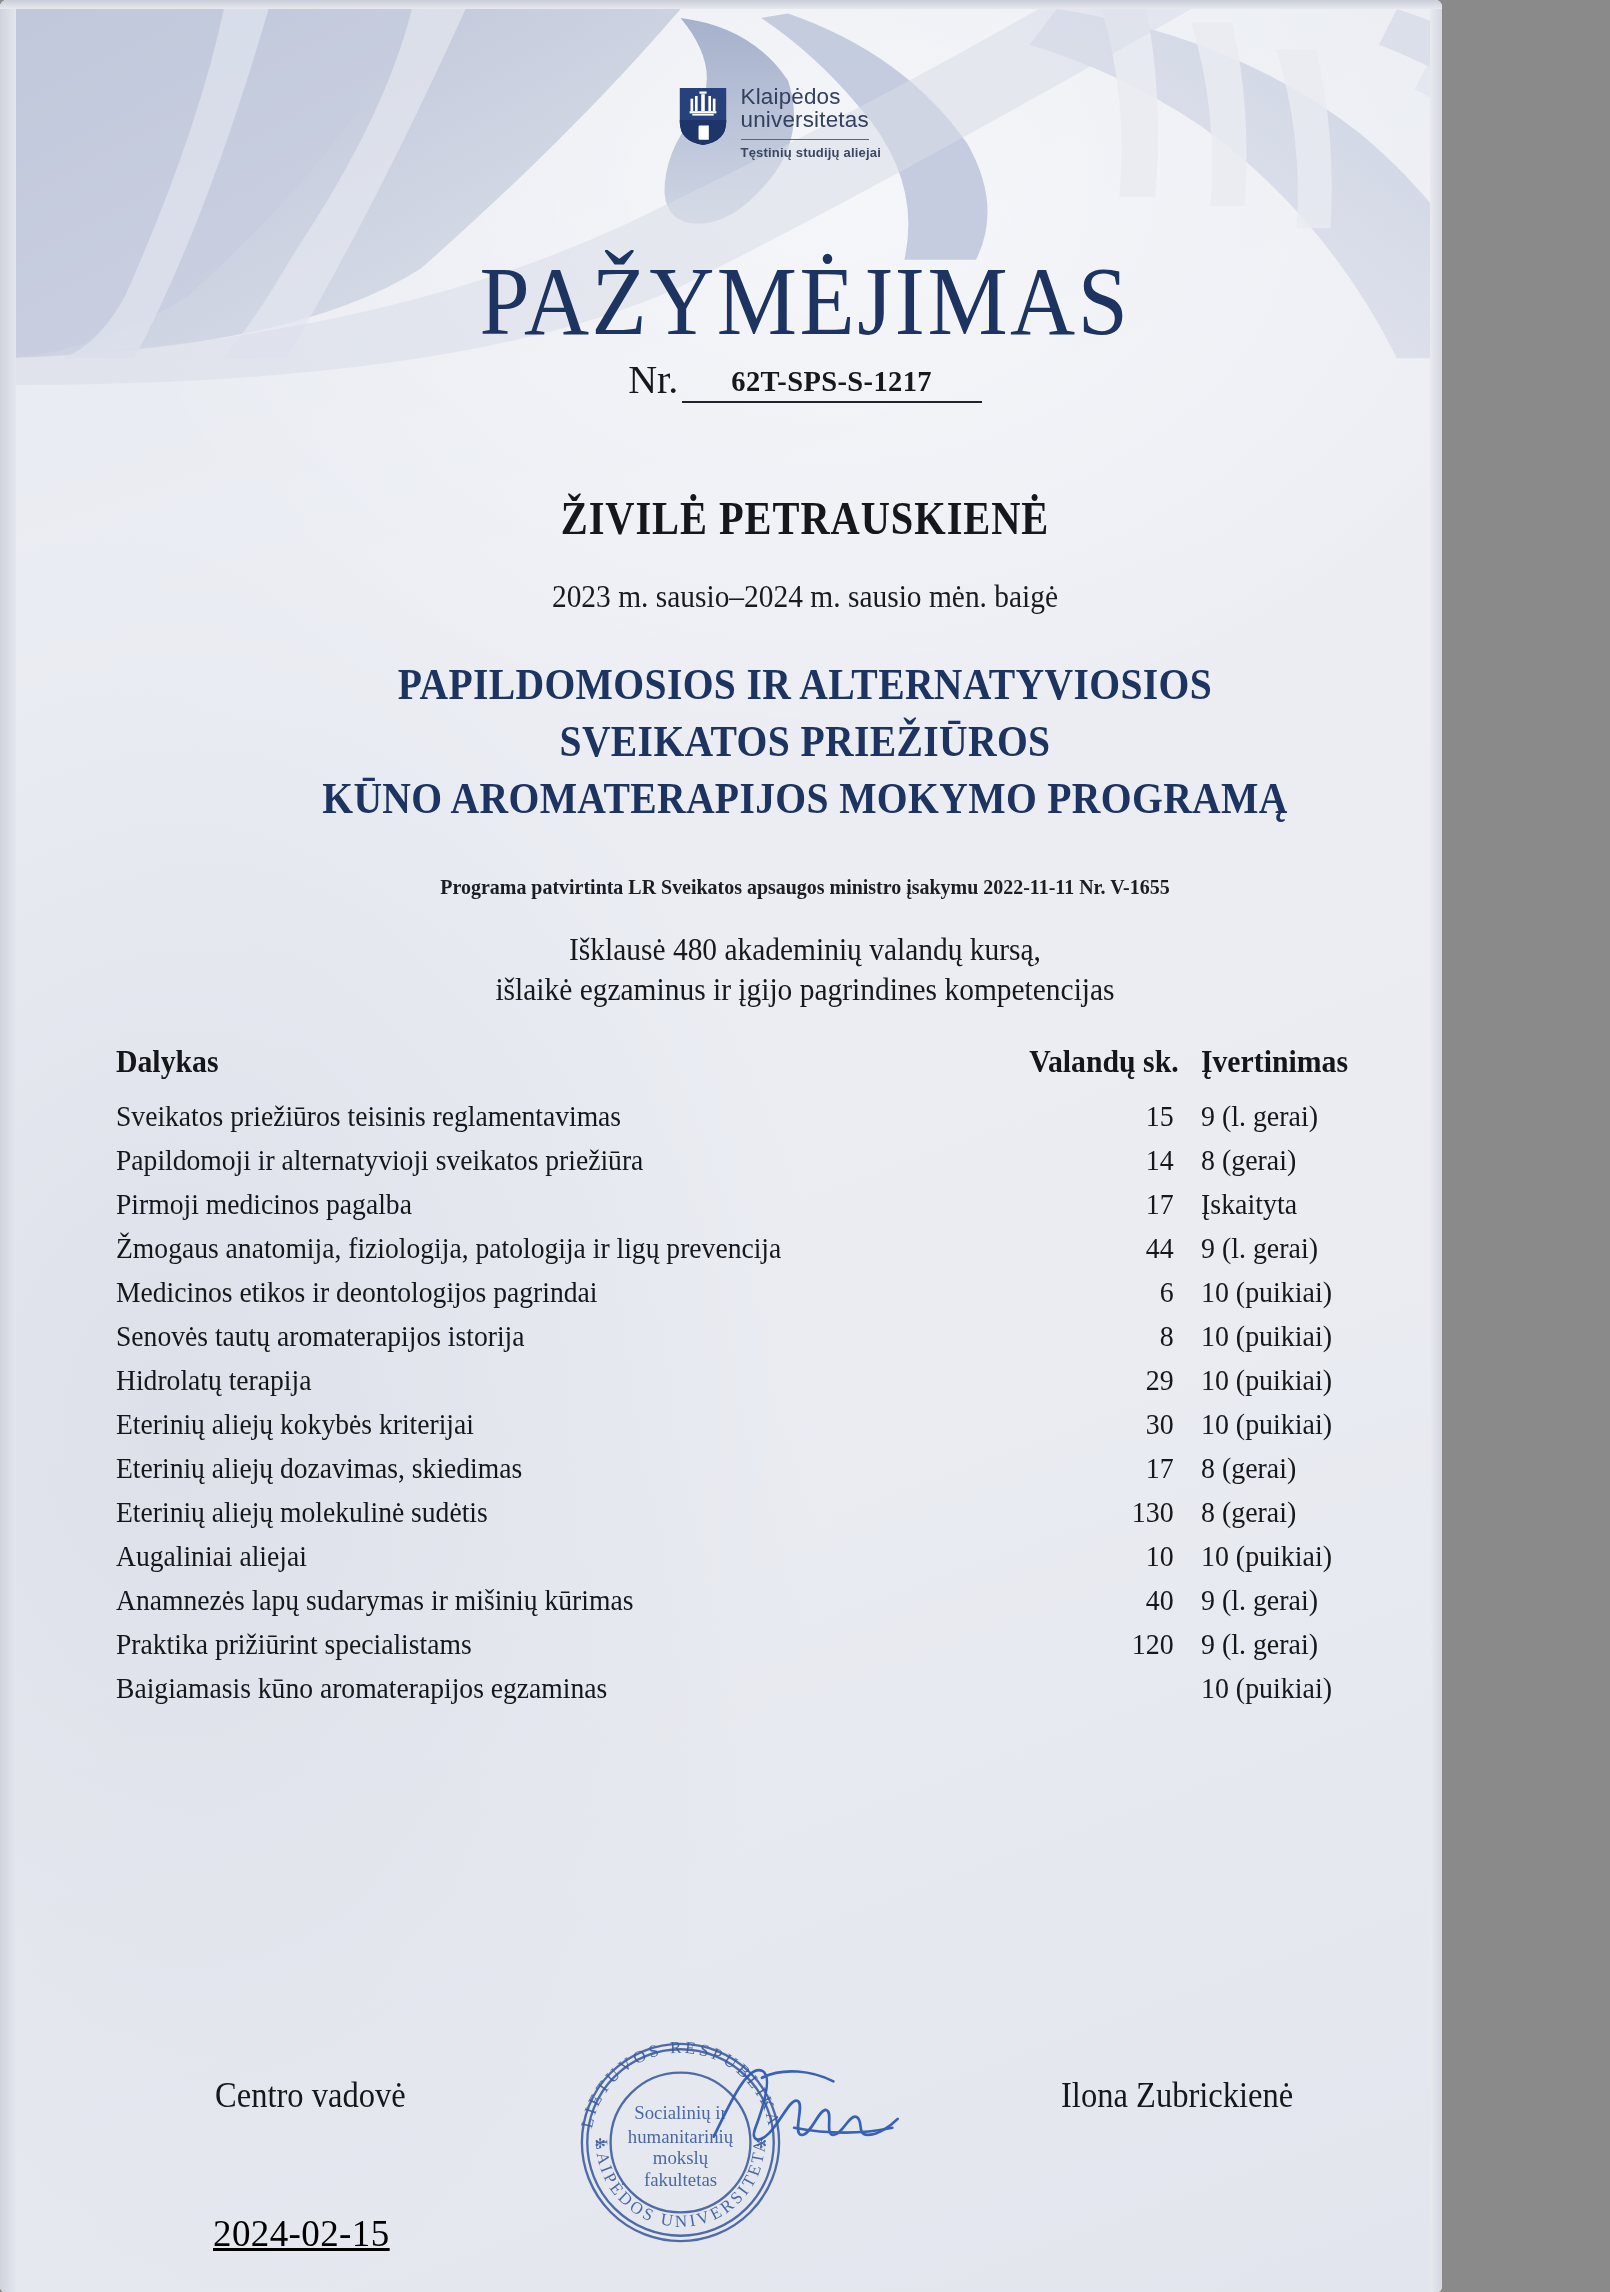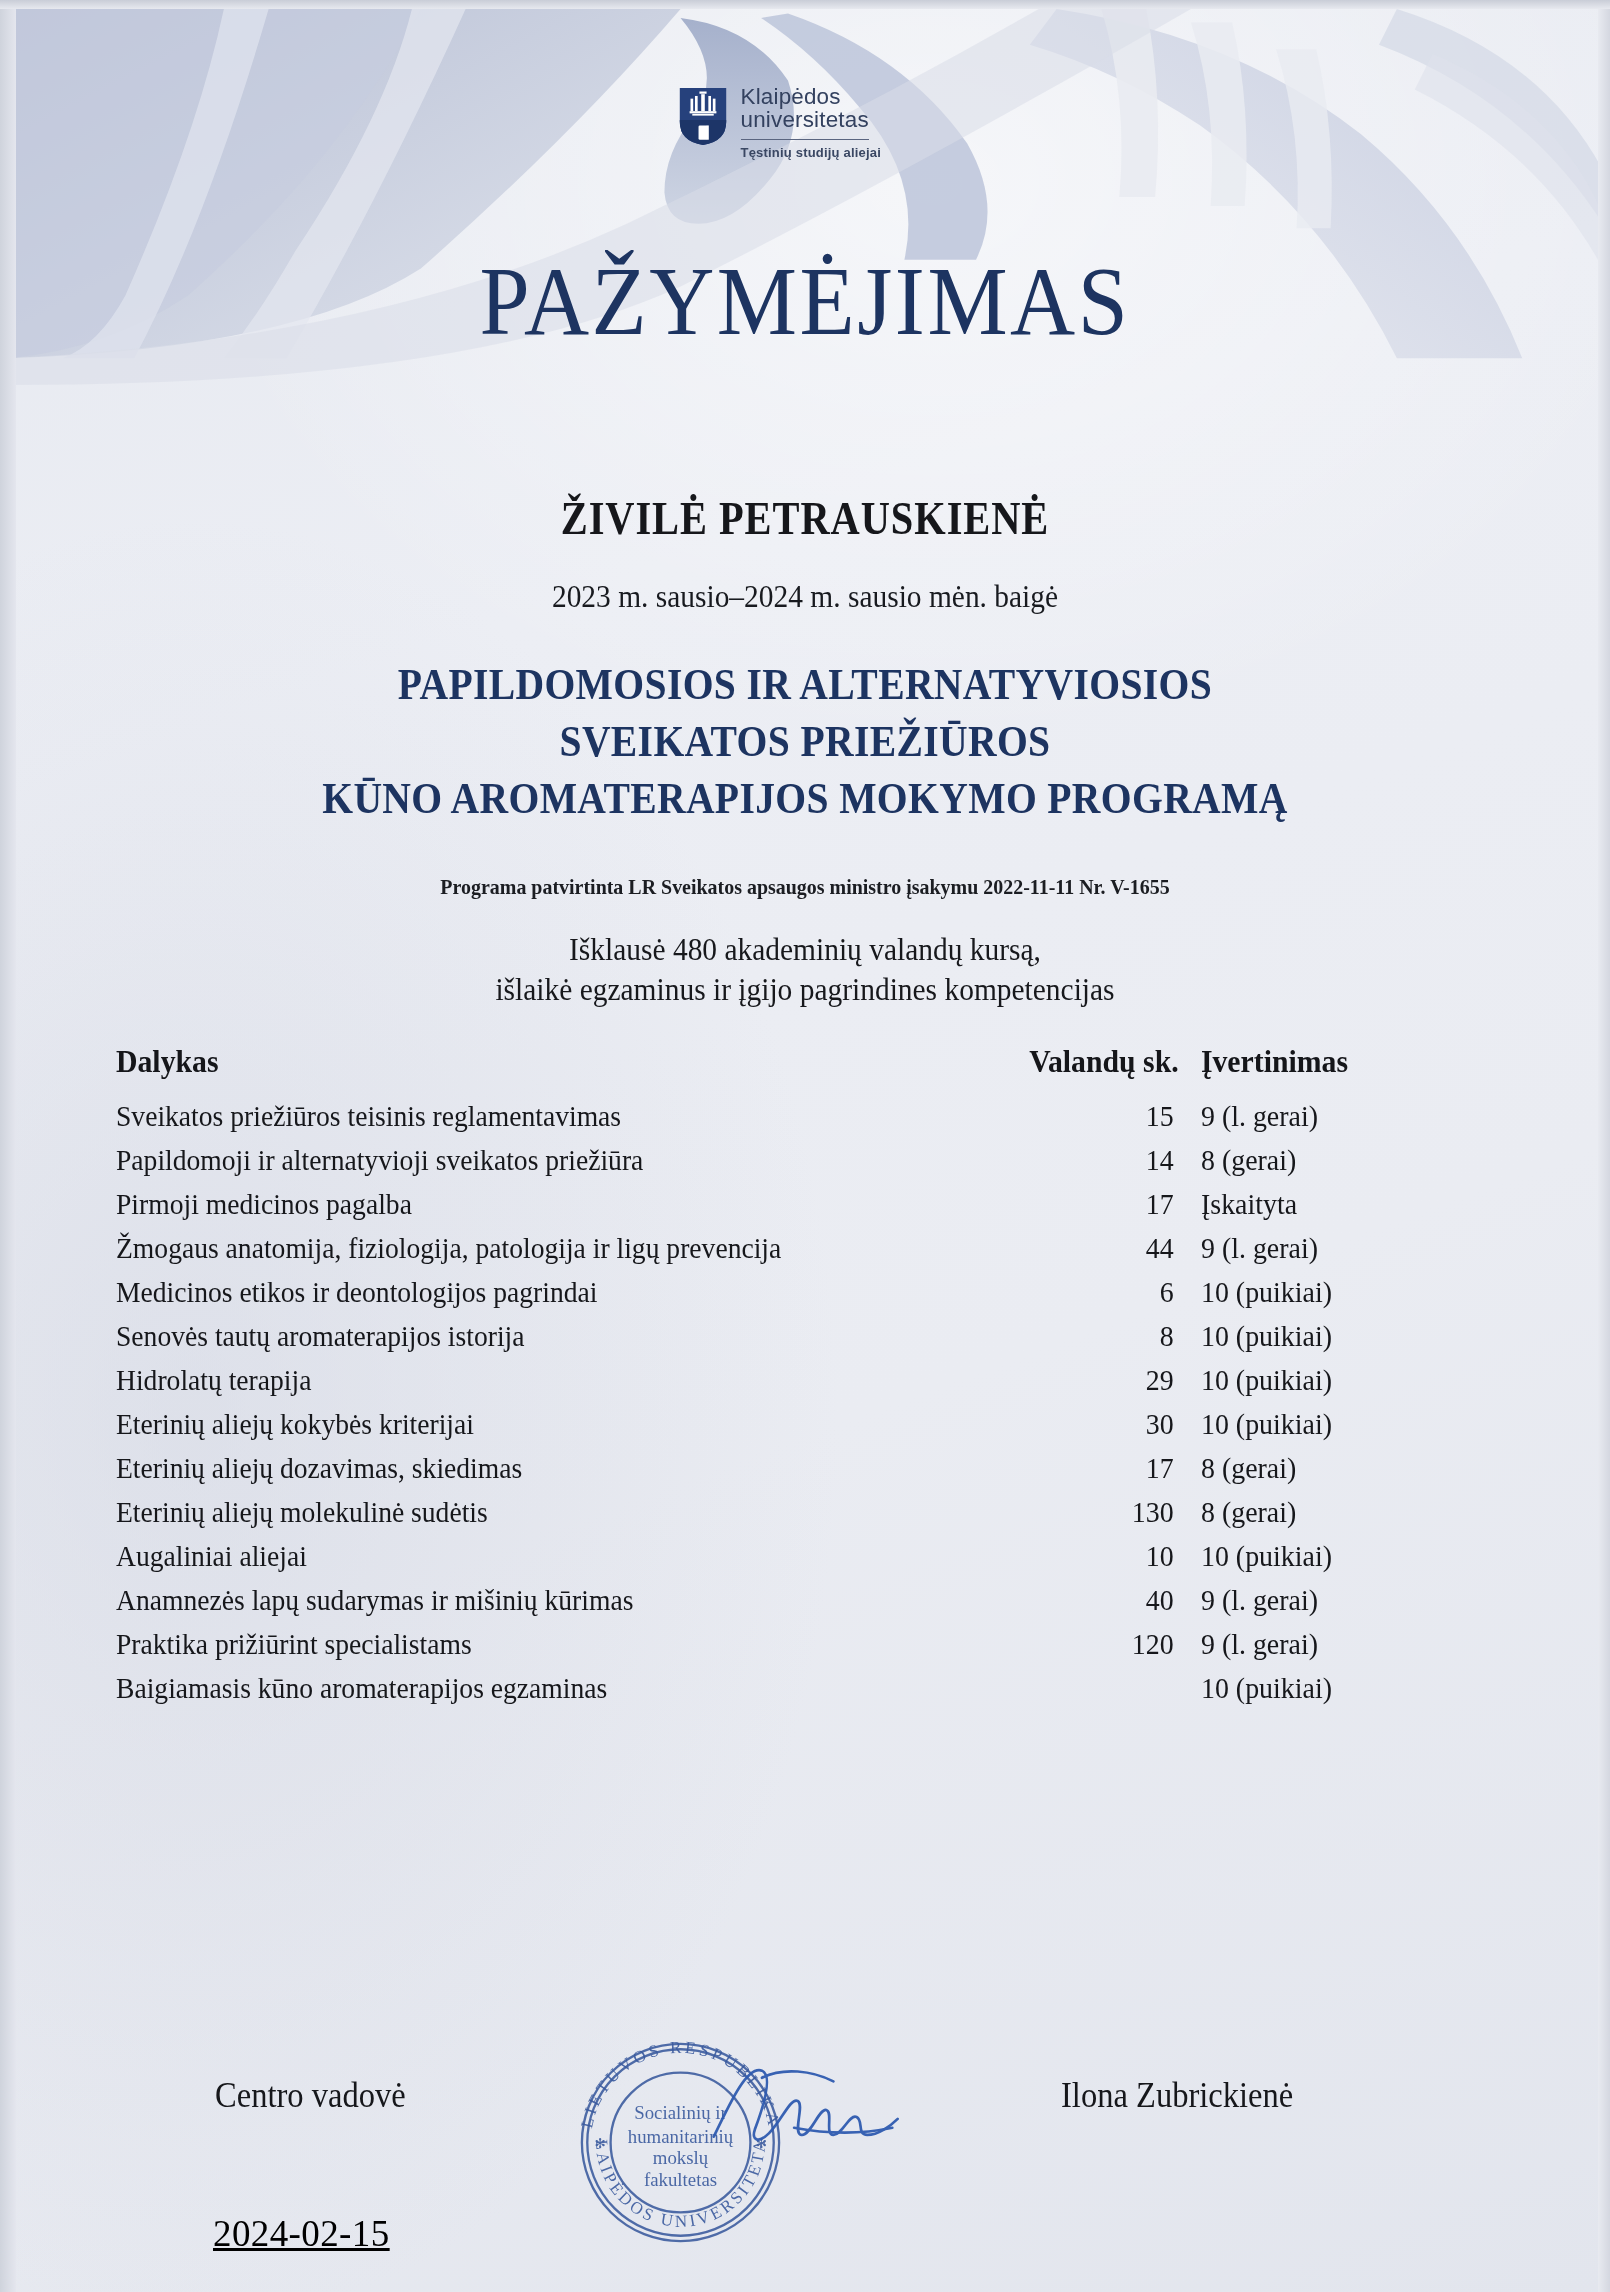--- a/index.html
+++ b/index.html
@@ -2,26 +2,27 @@
 <html style="font-size:14.3px"><head>
 <meta charset="utf-8">
 <style>
   html, body {
     margin: 0;
     padding: 0;
     background: #8a8a8a;
   }
   #page {
     position: relative;
-    width: 1610px;
+    width: 1442px;
     height: 2293px;
     overflow: hidden;
     background: #e9ebf1;
     font-family: "Liberation Serif", serif;
     color: #1a1a1a;
+    border-radius: 7px;
   }
 
   
   .paper-edge-left {
     position: absolute; left: 0; top: 0; width: 16px; height: 2293px;
     background: linear-gradient(to right, #cfd3dc, #e4e6ee);
     z-index: 3;
   }
   .paper-edge-right {
     position: absolute; right: 0; top: 0; width: 12.5px; height: 2293px;
@@ -242,20 +243,26 @@
       </svg>
       <div class="logo-text">
         <div class="logo-line1">Klaipėdos</div>
         <div class="logo-line2">universitetas</div>
         <div class="logo-line3">Tęstinių studijų aliejai</div>
       </div>
     </div>
 
     <div class="cert-title">PAŽYMĖJIMAS</div>
 
+    <div class="nr-row">
+      <span class="nr-label">Nr.</span>
+      <span class="nr-line">
+        <span class="nr-value">62T-SPS-S-1217</span>
+      </span>
+    </div>
 
     <div class="recipient">ŽIVILĖ PETRAUSKIENĖ</div>
     <div class="period">2023 m. sausio–2024 m. sausio mėn. baigė</div>
 
     <div class="prog">
       <div>PAPILDOMOSIOS IR ALTERNATYVIOSIOS</div>
       <div>SVEIKATOS PRIEŽIŪROS</div>
       <div>KŪNO AROMATERAPIJOS MOKYMO PROGRAMĄ</div>
     </div>
 

